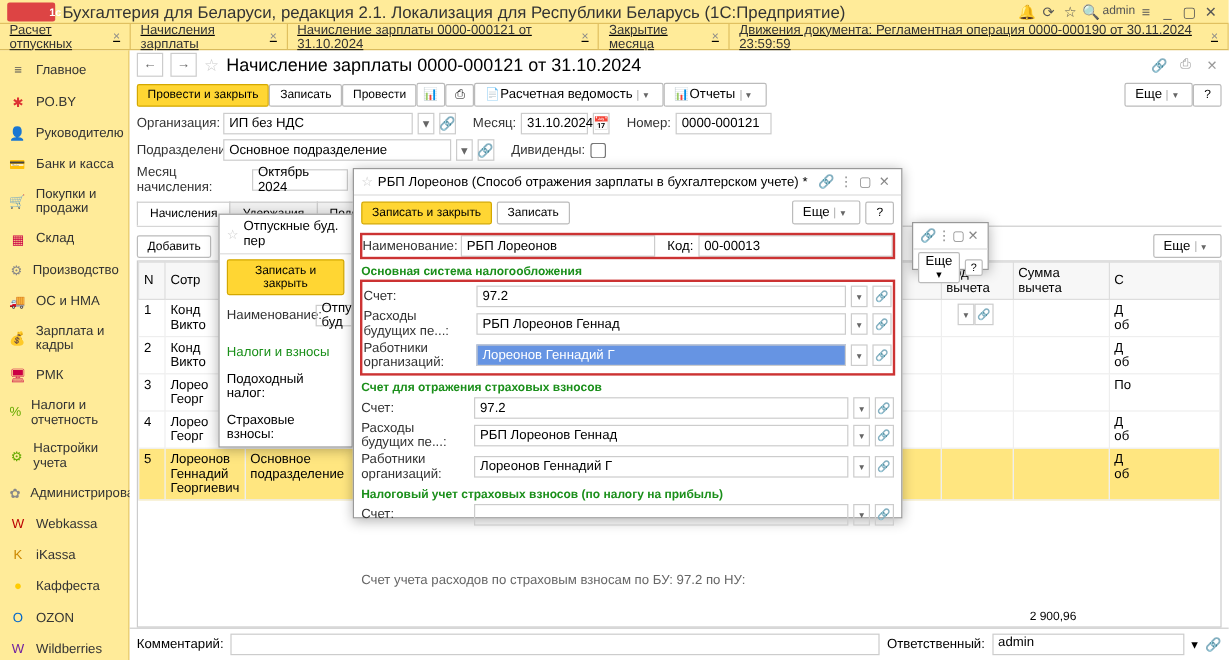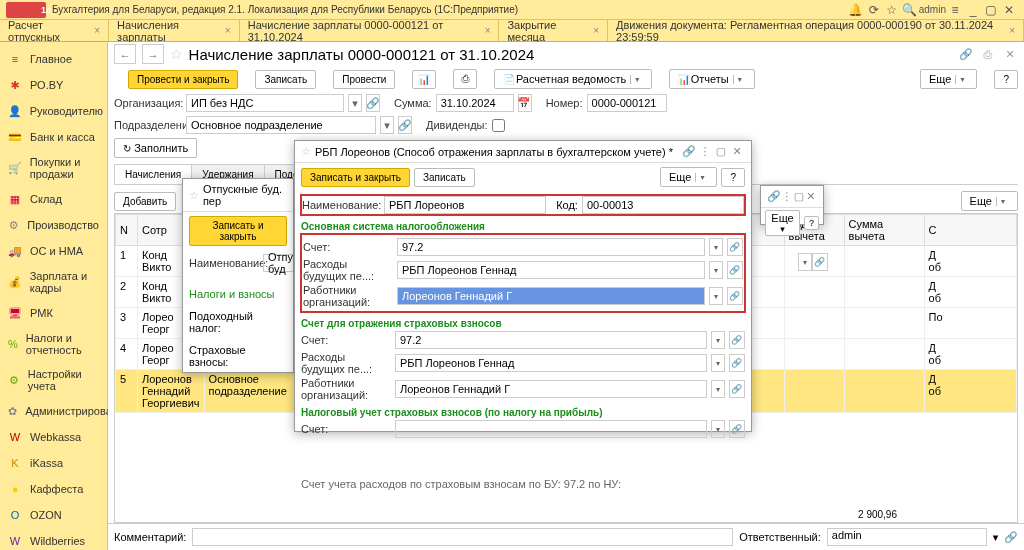--- a/index.html
+++ b/index.html
@@ -1,45 +1,45 @@
 <!DOCTYPE html>
 <html><head>
 <meta charset="utf-8">
 <style>
 * { box-sizing: border-box; margin: 0; padding: 0; font-family: Arial, sans-serif; font-size: 11px; }
 body { background: #fff; width: 1024px; height: 550px; overflow: hidden; position: relative; }
 
 
 .titlebar { background: #ffeb99; height: 20px; display: flex; align-items: center; padding: 0 6px; border-bottom: 1px solid #e0c060; }
 .titlebar .logo { width: 16px; height: 16px; background: #d44; border-radius: 2px; margin-right: 6px; display:flex;align-items:center;justify-content:center;color:#fff;font-size:9px;font-weight:bold;padding-left:40px; }
-.titlebar .title { flex: 1; color: #333; font-size: 10px; }
+.titlebar .title { flex: 1; color: #333; font-size: 14px; }
 .titlebar .tbtn { width: 18px; height: 18px; display: flex; align-items: center; justify-content: center; color: #555; cursor: pointer; font-size: 12px; }
 
 
-.tabsbar { background: #ffeb99; height: 22px; display: flex; align-items: stretch; border-bottom: 1px solid #d0b050; }
+.tabsbar { background: #ffeb99; height: 22px; display: flex; align-items: stretch; border-bottom: 1px solid #d0b050; text-decoration: underline; }
 .tabsbar .tab { padding: 3px 8px; border-right: 1px solid #e0c060; display: flex; align-items: center; gap: 4px; cursor: pointer; font-size: 10px; color: #333; }
 .tabsbar .tab .x { color: #888; font-size: 10px; }
 
 
 .sidebar { position: absolute; left: 0; top: 42px; bottom: 0; width: 108px; background: #ffeb99; border-right: 1px solid #e0c060; padding-top: 4px; }
 .sidebar .item { display: flex; align-items: center; gap: 8px; padding: 6px 8px; cursor: pointer; color: #333; font-size: 10px; }
 .sidebar .item .icon { width: 14px; height: 14px; display:flex;align-items:center;justify-content:center;font-size:11px; }
 
 
 .main { position: absolute; left: 108px; top: 42px; right: 0; bottom: 0; background: #fff; display:flex;flex-direction:column; }
 
 
 .doc-hdr { display: flex; align-items: center; gap: 6px; padding: 2px 6px; height: 24px; }
 .doc-hdr .navbtn { width: 22px; height: 20px; border: 1px solid #ccc; display:flex;align-items:center;justify-content:center;cursor:pointer;color:#666; }
 .doc-hdr .star { color: #ccc; font-size: 14px; }
 .doc-hdr h1 { font-size: 15px; font-weight: normal; flex: 1; }
 .doc-hdr .hicon { width: 16px; color: #999; cursor: pointer; text-align:center; }
 
 
-.toolbar { display: flex; align-items: center; gap: 17px; padding: 3px 6px; margin-left: 14px; }
+.toolbar { display: flex; align-items: center; gap: 0; padding: 3px 6px; }
 .btn { border: 1px solid #bbb; background: #fff; padding: 3px 8px; cursor: pointer; border-radius: 2px; font-size: 10px; }
 .btn.primary { background: #ffd633; border-color: #d4a800; }
 .btn.icon-only { width: 24px; padding: 3px 0; text-align: center; }
 .dropdown-btn { display: flex; align-items: center; }
 .dropdown-btn .caret { border-left: 1px solid #bbb; padding: 0 4px; margin-left: 4px; color: #666; font-size:8px; }
 
 
 .form-row { display: flex; align-items: center; gap: 4px; padding: 2px 6px; font-size: 10px; }
 .form-row label { color: #333; }
 .form-row .field { border: 1px solid #ccc; height: 18px; padding: 0 4px; display: flex; align-items: center; background: #fff; }
@@ -220,46 +220,51 @@
     <button class="btn">?</button>
   </div>
 
   <div class="form-row">
     <label style="width:68px">Организация:</label>
     <div class="field" style="width:158px">
         <span>ИП без НДС</span>
       </div>
     <div class="dd">▾</div>
     <div class="dd">🔗</div>
-    <label style="margin-left:10px">Сумма:</label>
-    <div class="field" style="width:78px">
+    <label style="margin-left:10px">Месяц:</label>
+    <div class="field" style="width:56px">
         <span>31.10.2024</span>
       </div>
     <div class="dd">📅</div>
     <label style="margin-left:10px">Номер:</label>
     <div class="field" style="width:80px">
         <span>0000-000121</span>
       </div>
   </div>
 
   <div class="form-row">
     <label style="width:68px">Подразделение:</label>
     <div class="field" style="width:190px">
         <span>Основное подразделение</span>
       </div>
     <div class="dd">▾</div>
     <div class="dd">🔗</div>
     <label style="margin-left:10px">Дивиденды:</label>
     <input type="checkbox" style="">
   </div>
 
-
   <div class="form-row">
-    <button class="btn">↻ <span>Заполнить</span></button>
-  </div>
+    <label style="width:92px">Месяц начисления:</label>
+    <div class="field" style="width:80px">
+        <span>Октябрь 2024</span>
+      </div>
+    <div class="dd">⇅</div>
+    <div class="dd">📅</div>
+  </div>
+
 
   <div class="inner-tabs">
     <div class="itab active">Начисления</div>
     <div class="itab">Удержания</div>
     <div class="itab">Подоходный налог</div>
   </div>
 
   <div class="form-row" style="margin-top:4px">
     <button class="btn">Добавить</button>
     <div style="flex:1"></div>

